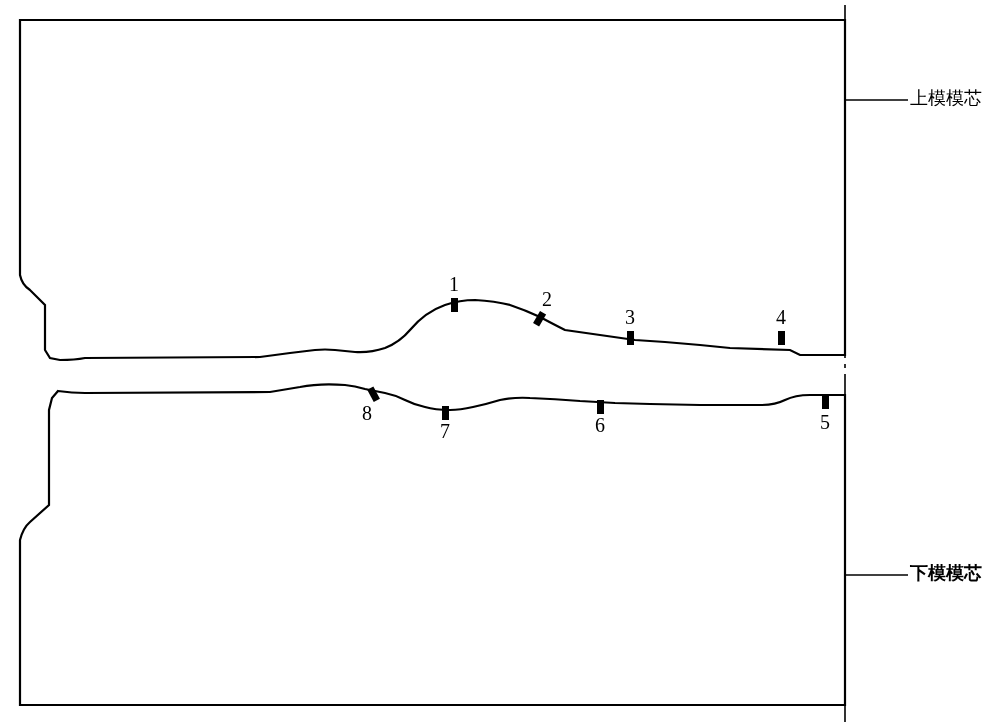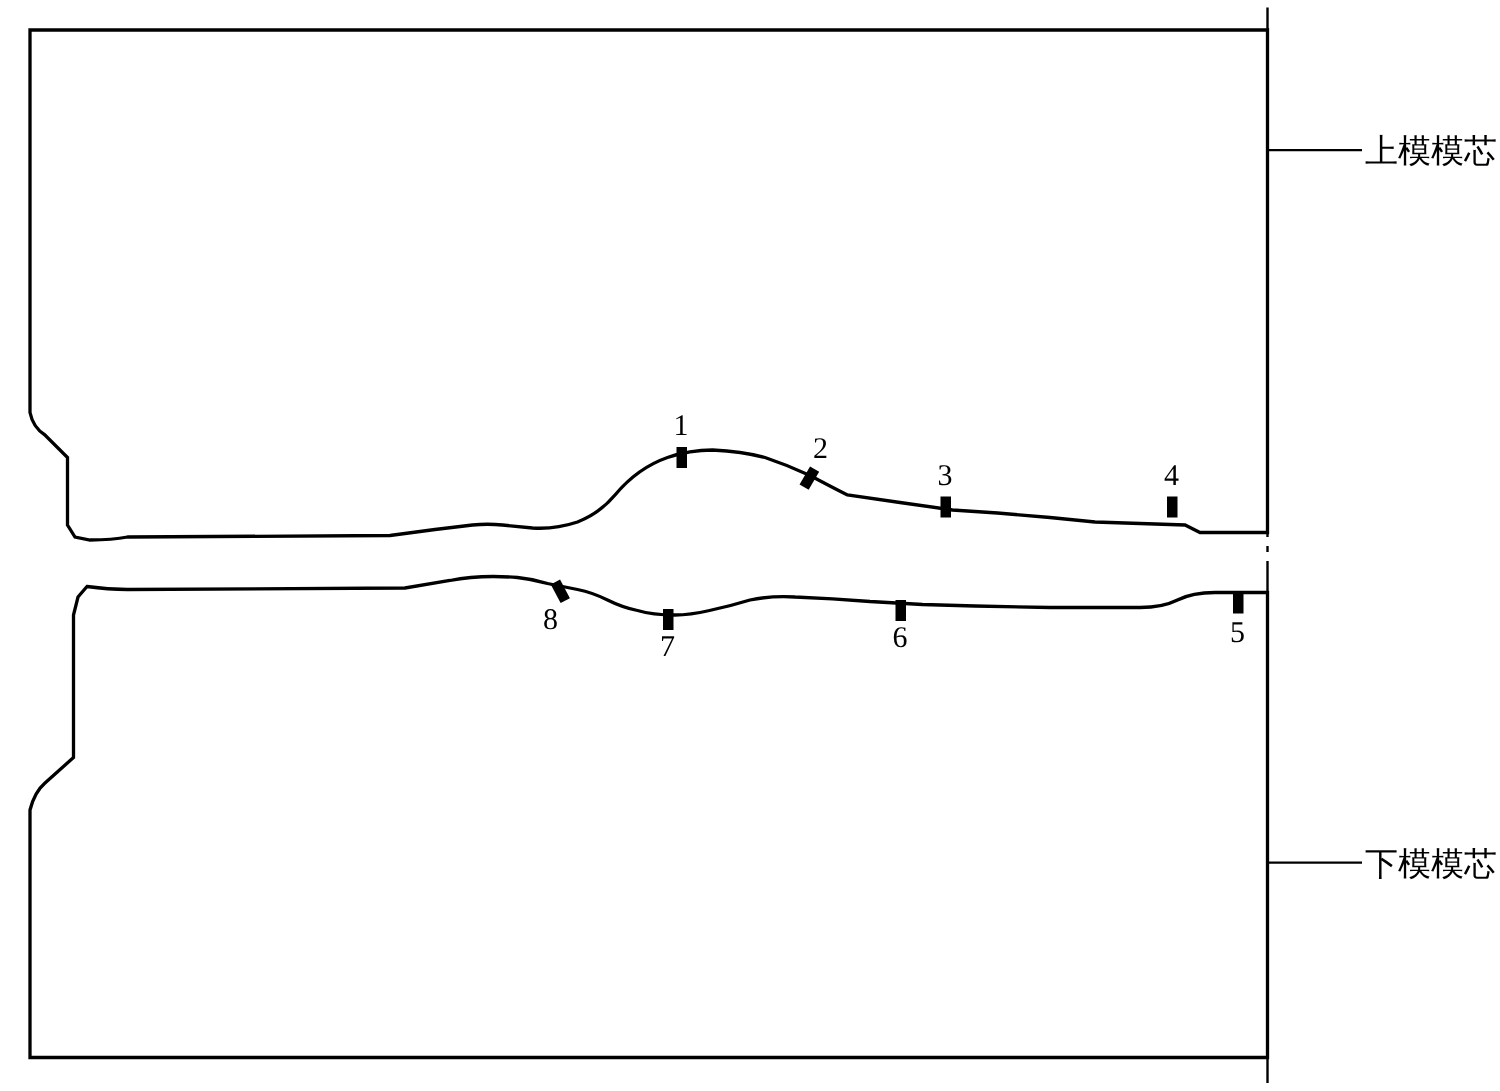--- a/index.html
+++ b/index.html
@@ -12,21 +12,21 @@
     }
     .diagram-container {
       position: absolute;
       top: 0;
       left: 0;
       width: 1000px;
       height: 727px;
     }
     .label-text {
       position: absolute;
-      font-size: 22px;
+      font-size: 18px;
       white-space: nowrap;
     }
     .number-label {
       position: absolute;
       font-size: 20px;
       text-align: center;
     }
   </style>
 </head>
 <body>
@@ -98,21 +98,21 @@
     <rect x="597" y="400" width="7" height="14" fill="#000"></rect>
 
     <rect x="442" y="406" width="7" height="14" fill="#000"></rect>
 
     <rect x="370" y="387" width="7" height="14" fill="#000" transform="rotate(-28 374 394)"></rect>
 
   </svg>
 
   
   <div class="label-text" style="left:910px; top:86px;">上模模芯</div>
-  <div class="label-text" style="left:910px; top:561px;">下模模芯</div>
+  <div class="label-text" style="left:910px; top:561px;font-weight:bold;">下模模芯</div>
 
   
   <div class="number-label" style="left:449px; top:273px;">1</div>
   <div class="number-label" style="left:542px; top:288px;">2</div>
   <div class="number-label" style="left:625px; top:306px;">3</div>
   <div class="number-label" style="left:776px; top:306px;">4</div>
   <div class="number-label" style="left:820px; top:411px;">5</div>
   <div class="number-label" style="left:595px; top:414px;">6</div>
   <div class="number-label" style="left:440px; top:420px;">7</div>
   <div class="number-label" style="left:362px; top:402px;">8</div>

